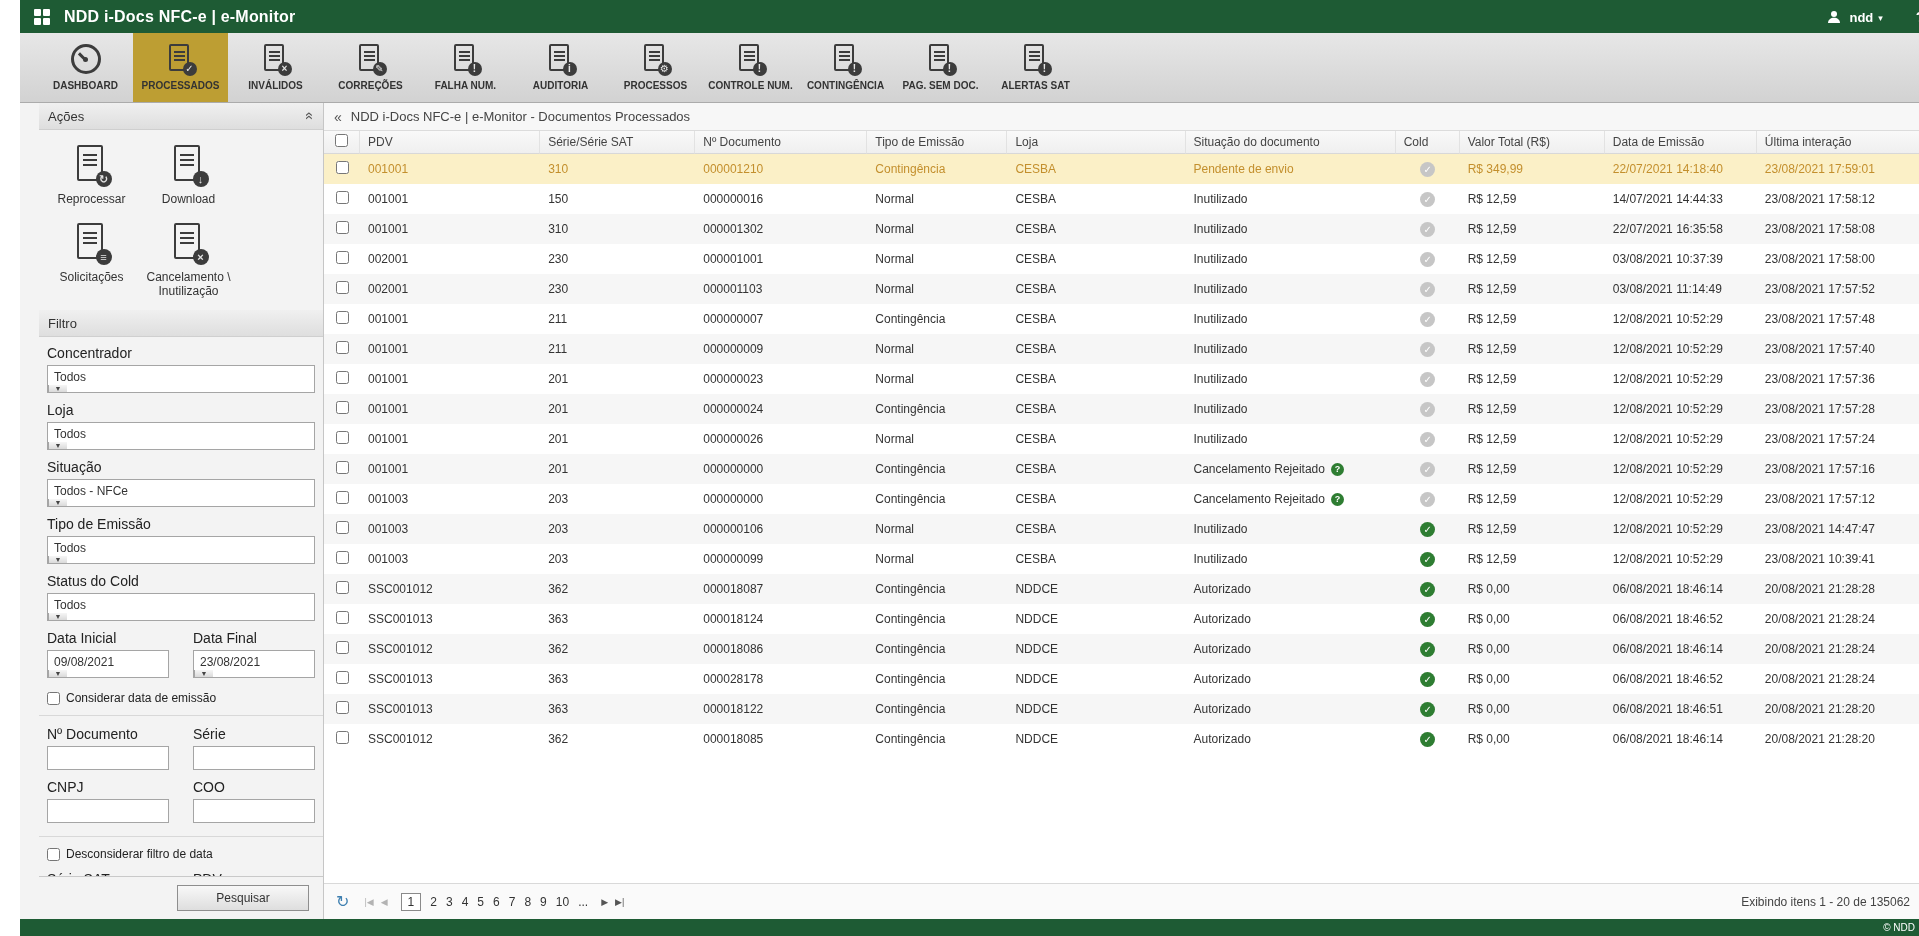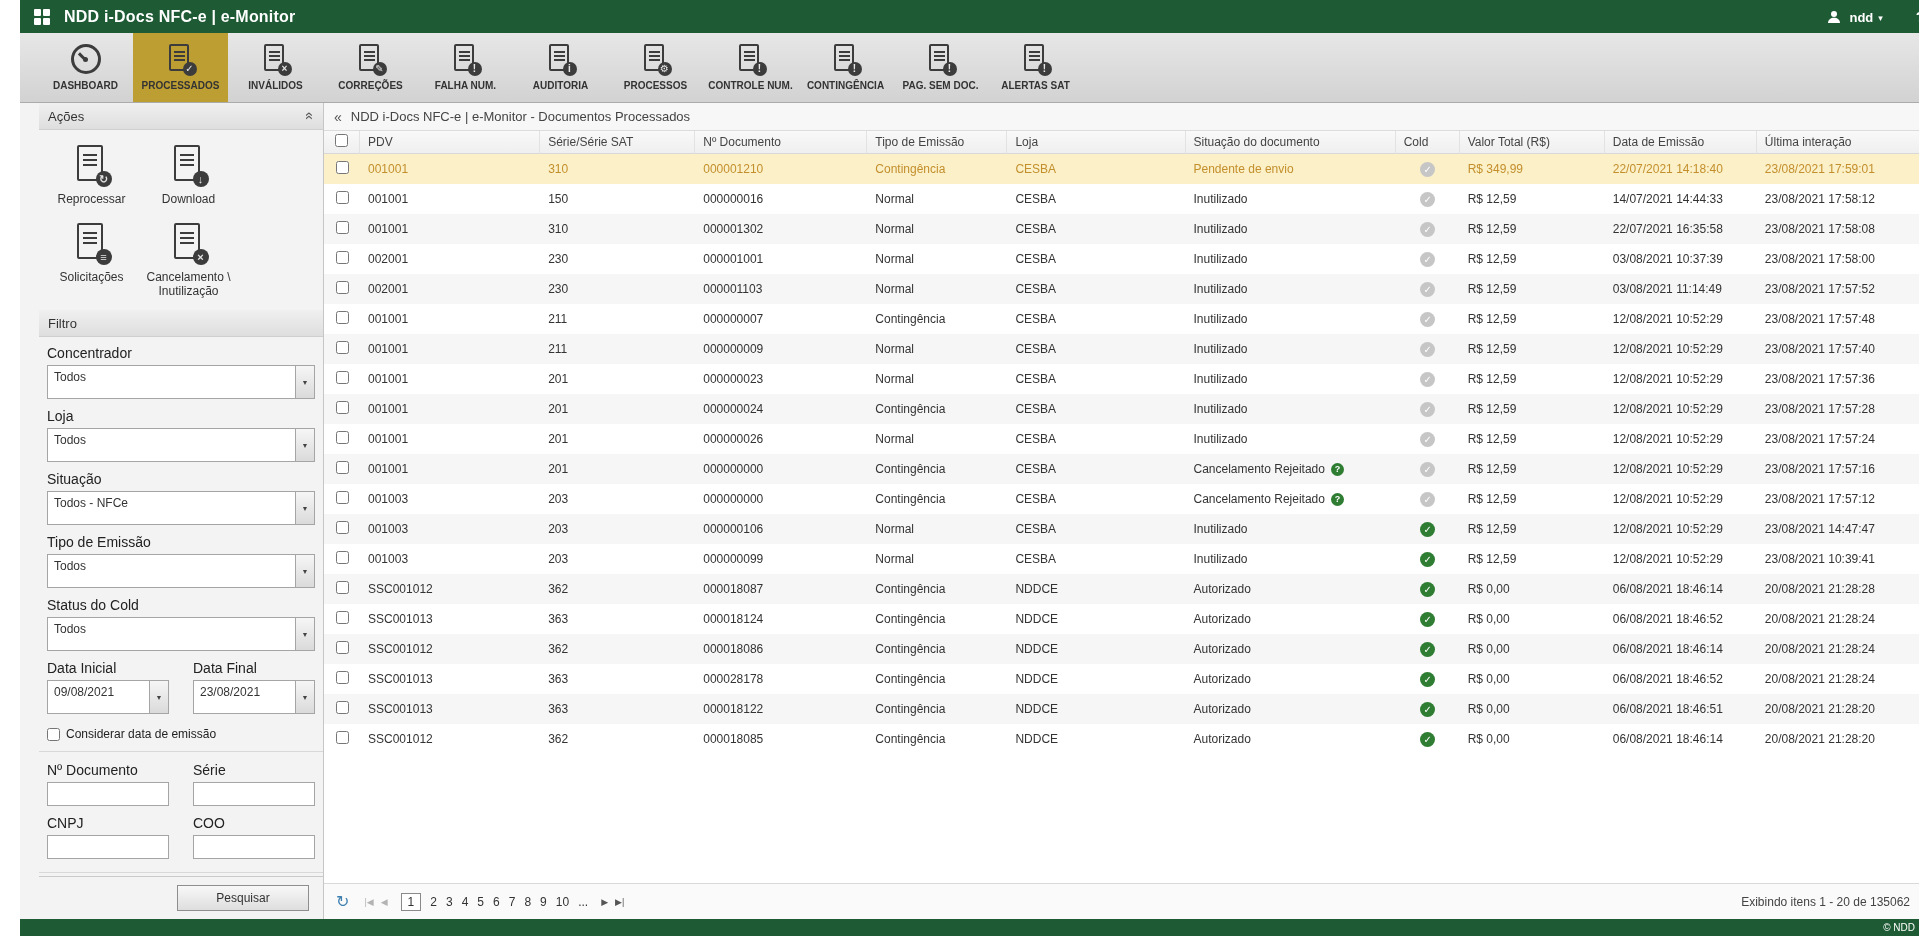--- a/index.html
+++ b/index.html
@@ -44,21 +44,21 @@
 
   
   .sidebar { width:304px; flex:0 0 304px; background:#F3F3F3; border-right:1px solid #C6C6C6; display:flex; flex-direction:column;padding-left:19px; }
   .panel-header { height:27px; flex:0 0 27px; background:linear-gradient(#F0F0F0,#DEDEDE); border-bottom:1px solid #CFCFCF; display:flex; align-items:center; padding:0 9px; font-size:13px; color:#333; }
   .collapse-up { margin-left:auto; display:inline-block; transform:rotate(90deg); font-size:14px; color:#555; cursor:pointer; }
   .actions-grid { display:flex; flex-wrap:wrap; padding:8px 4px 2px; }
   .action-item { width:97px; display:flex; flex-direction:column; align-items:center; gap:7px; padding:7px 3px 10px; text-align:center; font-size:12px; color:#333; cursor:pointer; }
   .filter-body { padding:8px 8px 0; flex:1; overflow:hidden; }
   .field { margin-bottom:9px; }
   .field label { display:block; font-size:14px; color:#222; margin-bottom:4px; }
-  .select-box { height:34px; background:#fff; border:1px solid #A5A5A5; display:flex; align-items:stretch; cursor:pointer; }
+  .select-box { height:28px; background:#fff; border:1px solid #A5A5A5; display:flex; align-items:stretch; cursor:pointer;flex-direction:column; }
   .select-value { flex:1; padding:4px 6px 0; font-size:12px; color:#333; white-space:nowrap; overflow:hidden; }
   .select-btn { width:19px; border-left:1px solid #A5A5A5; background:linear-gradient(#F6F6F6,#DADADA); display:flex; align-items:center; justify-content:center; font-size:7px; color:#444; }
   .two-col { display:flex; gap:24px; }
   .two-col .field { flex:1; }
   input.text { width:100%; height:24px; border:1px solid #A5A5A5; background:#fff; padding:0 6px; font-size:12px; font-family:inherit; }
   .checkbox-row { display:flex; align-items:center; gap:6px; margin:4px 0 10px; font-size:12px; color:#222; cursor:pointer; }
   input[type=checkbox] { width:13px; height:13px; }
   .hr { border-top:1px solid #D8D8D8; margin:4px -8px 10px; }
   .sidebar-footer { margin-top:auto; border-top:1px solid #C9C9C9; padding:8px 14px; display:flex; justify-content:flex-end; }
   .btn { height:26px; min-width:132px; background:linear-gradient(#F8F8F8,#DEDEDE); border:1px solid #8E8E8E; font-size:12px; color:#333; cursor:pointer; font-family:inherit; }

